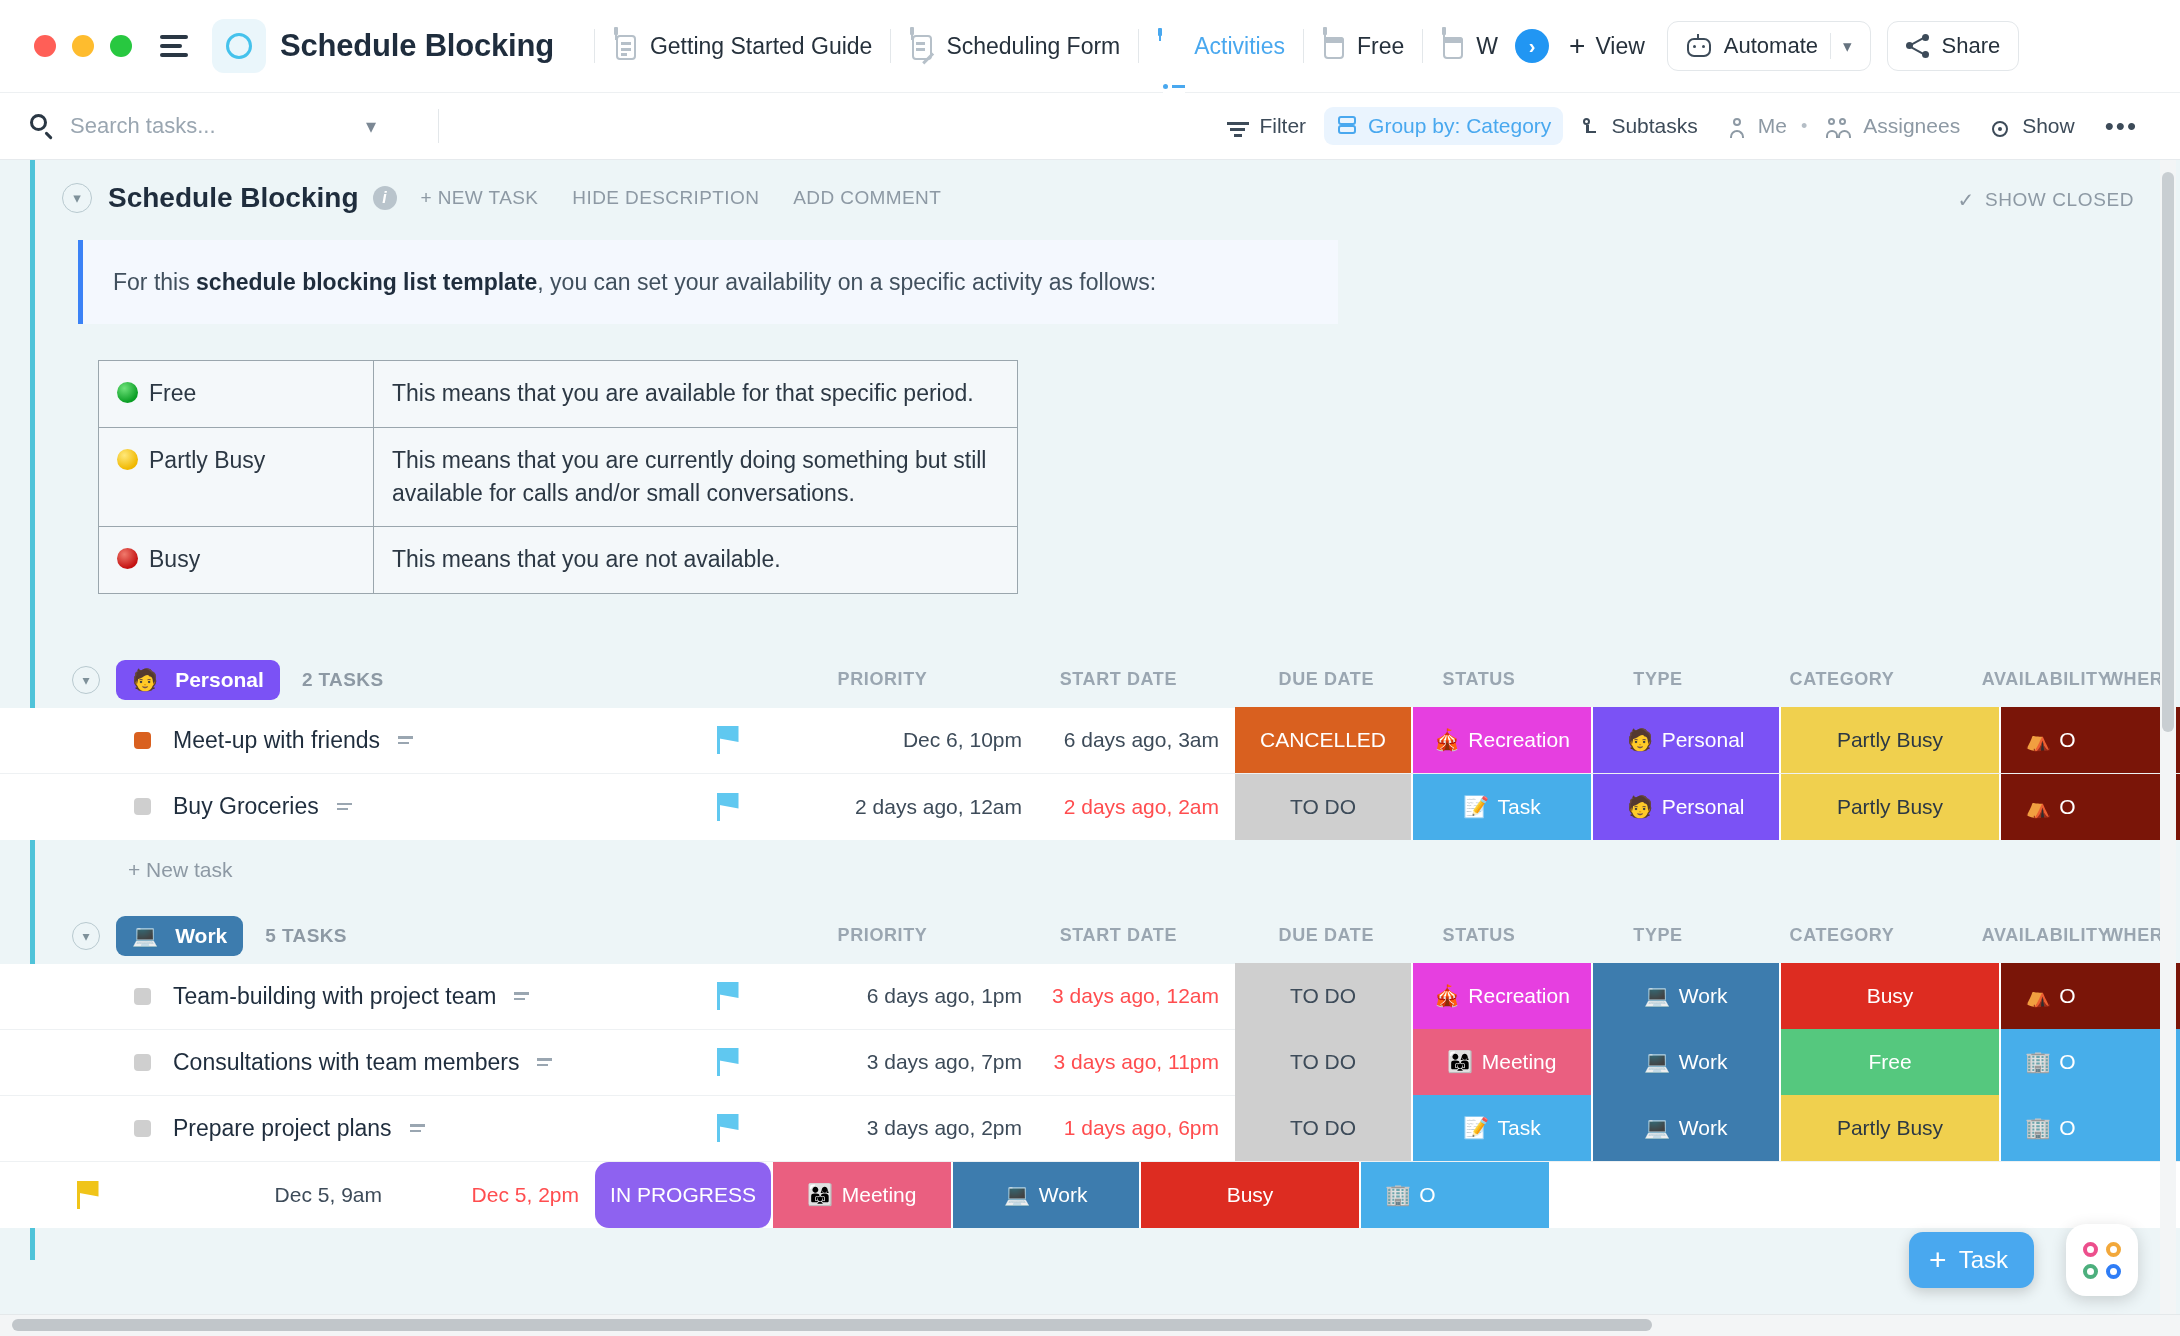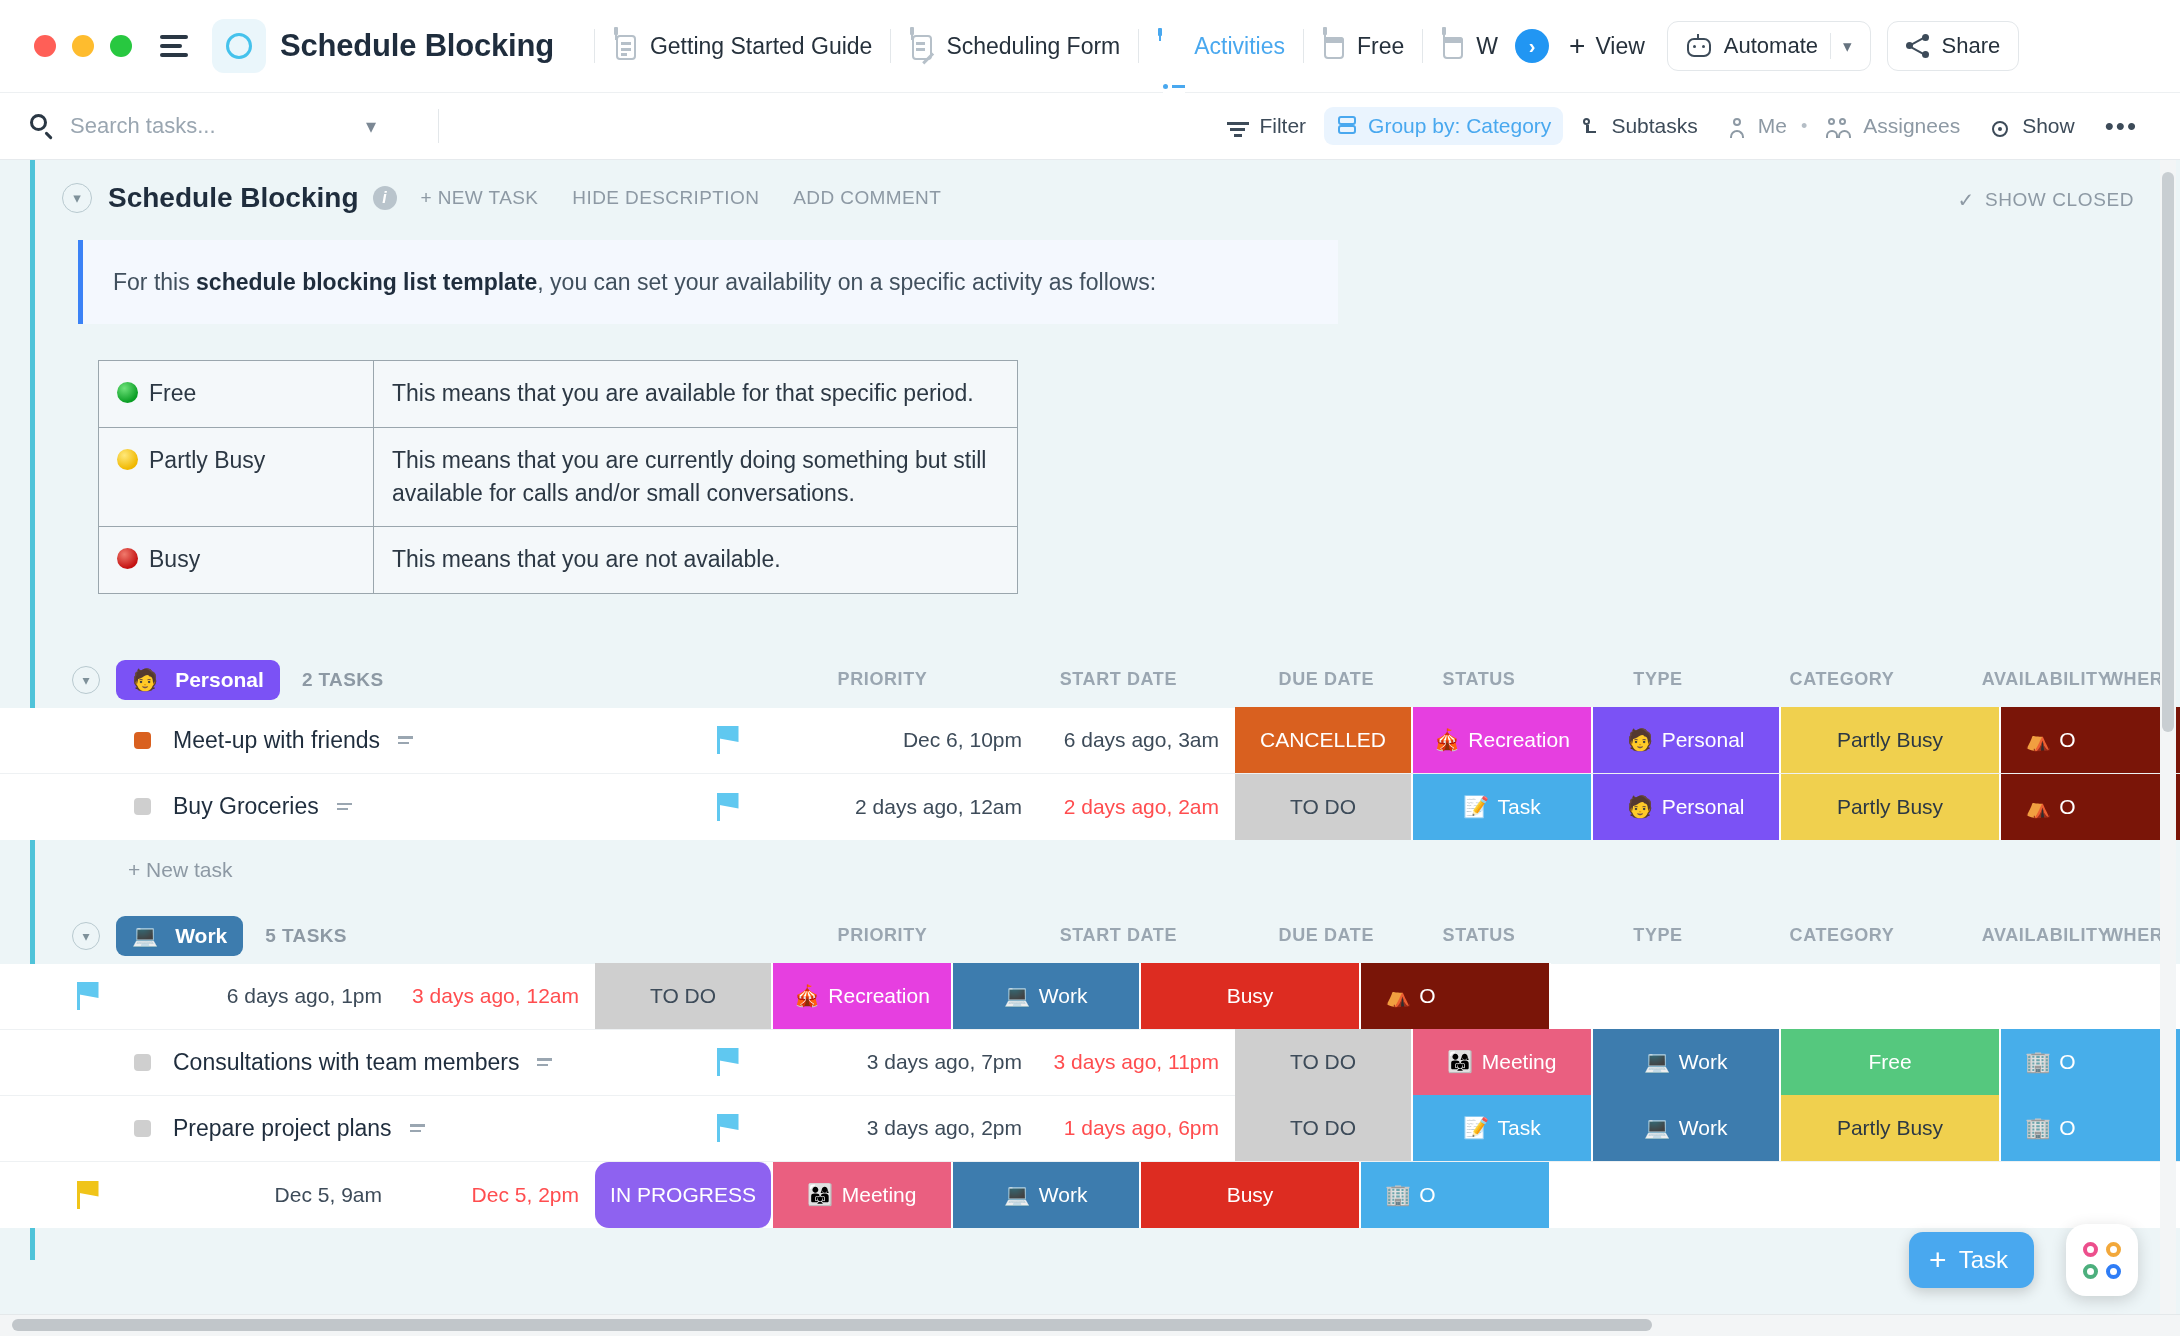--- a/index.html
+++ b/index.html
@@ -757,20 +757,28 @@
           <span class="colhead" style="left:1390px;width:178px;justify-content:center;">STATUS</span>
           <span class="colhead" style="left:1568px;width:180px;justify-content:center;">TYPE</span>
           <span class="colhead" style="left:1748px;width:188px;justify-content:center;">CATEGORY</span>
           <span class="colhead" style="left:1936px;width:220px;justify-content:center;">AVAILABILITY</span>
           <span class="colhead" style="left:2080px;width:190px;justify-content:flex-start;padding-left:26px;">WHERE</span>
         </div>
 
         <div class="rows">
 
           <div class="row">
+            <div class="cell c-name">
+              <span class="status-sq" style="background:#cfcfcf;"></span>
+              <span class="task-title">Team-building with project team</span>
+              <span class="eq">
+                  <i></i>
+                  <i></i>
+                </span>
+            </div>
             <div class="cell c-priority">
               <span class="flag">
                   <span class="pole"></span>
                   <span class="cloth"></span>
                 </span>
             </div>
             <div class="cell c-start">
               <span class="date">6 days ago, 1pm</span>
             </div>
             <div class="cell c-due">

